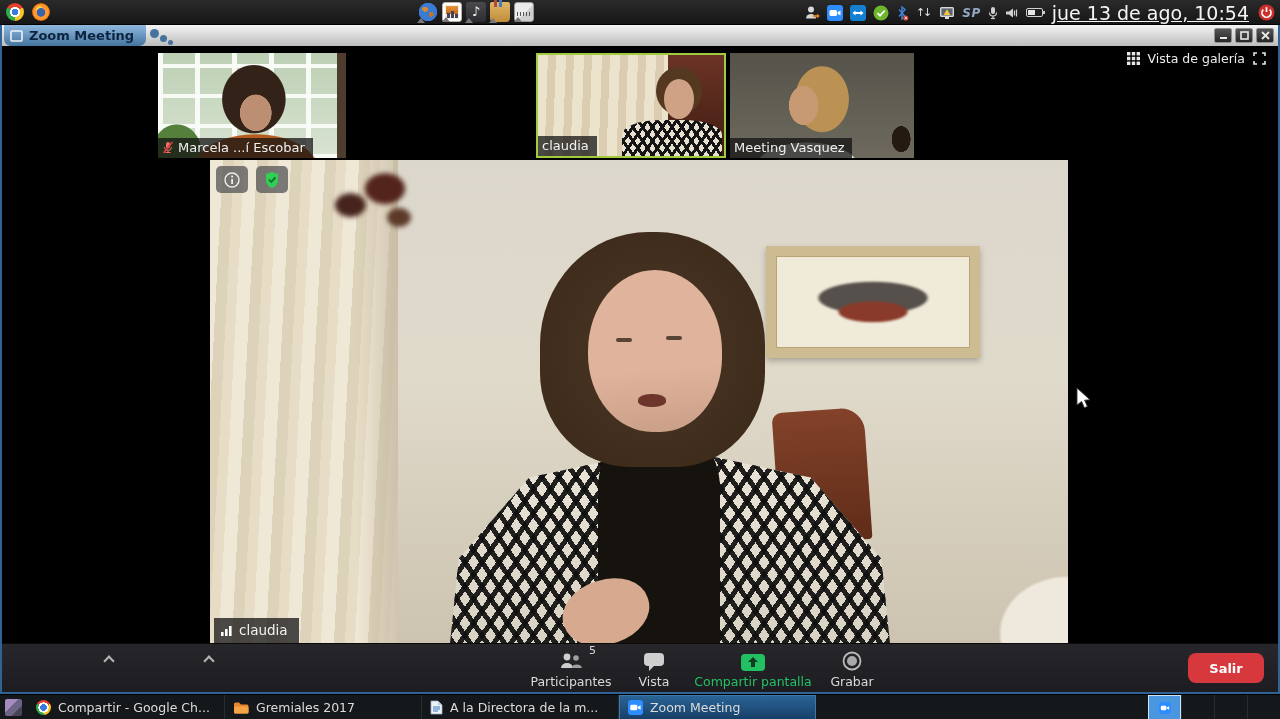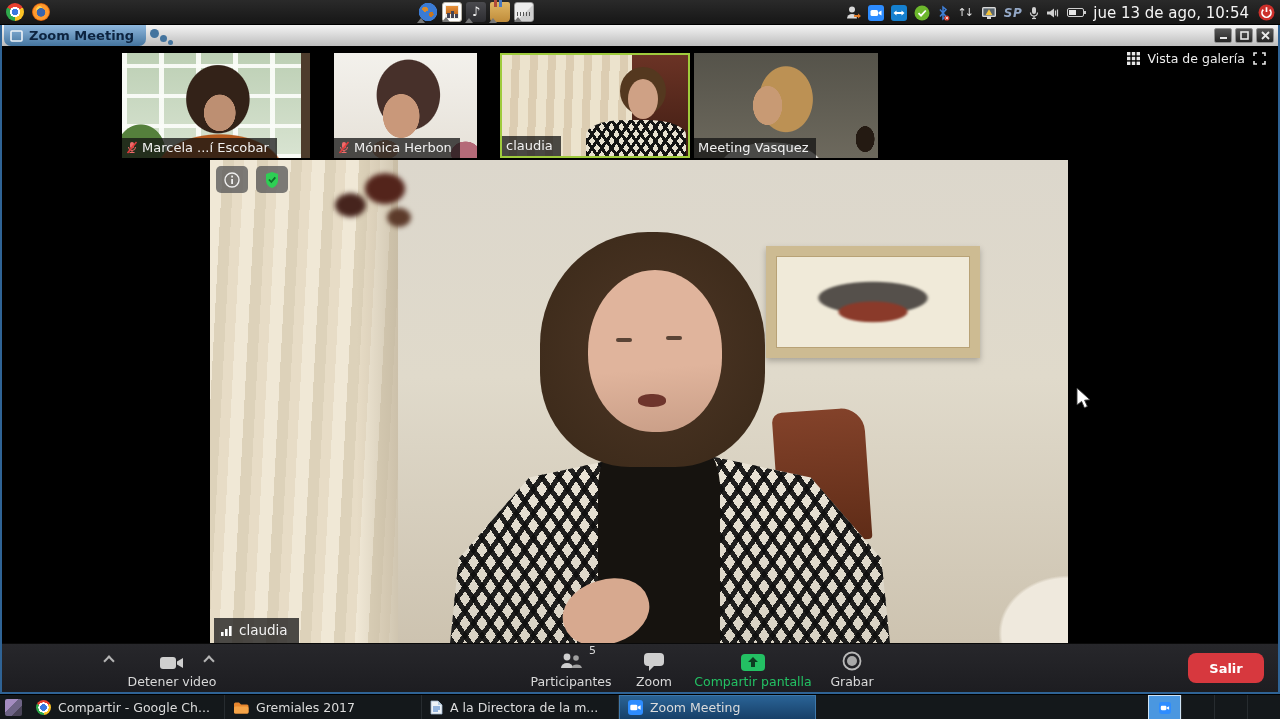--- a/index.html
+++ b/index.html
@@ -37,21 +37,21 @@
   .l-bag { background:linear-gradient(#e0b765,#c08c3a); border-radius:2px 2px 4px 4px; }
   .l-bag i { position:absolute; top:-2px; left:4px; width:3px; height:7px; background:#b04a3a; }
   .l-bag b { position:absolute; top:-3px; left:9px; width:3px; height:8px; background:#4a7ac0; }
   .l-design { background:linear-gradient(135deg,#ececec 55%, #cfcfcf 56%); border:1px solid #9a9a9a; }
   .l-design i { position:absolute; left:2px; top:9px; width:14px; height:4px; background:repeating-linear-gradient(90deg,#555 0 1px, rgba(0,0,0,0) 1px 3px); }
   .sp-label { color:#93a7c5; font-weight:bold; font-size:12px; letter-spacing:.5px;font-style:italic; }
   .net-arrows { color:#e2e2e2; font-size:11px; letter-spacing:-2px; padding-right:2px; }
   .battery { position:relative; width:17px; height:9px; border:1px solid #cfcfcf; border-radius:2px; }
   .battery i { position:absolute; left:1px; top:1px; bottom:1px; width:45%; background:#e6e6e6; }
   .battery::after { content:""; position:absolute; right:-3px; top:2px; width:2px; height:3px; background:#cfcfcf; }
-  .clock { color:#f4f4f4; font-size:15px; padding:0 2px; }
+  .clock { color:#f4f4f4; font-size:19px; padding:0 2px;text-decoration:underline; }
 
   
   .window { position:absolute; left:0; top:25px; width:1280px; height:669px;
     border-left:2px solid #2f6395; border-right:2px solid #2f6395; border-bottom:2px solid #2f6395; }
   .titlebar { position:relative; height:21px; background:linear-gradient(#f4f4f4,#bdbdbd); }
   .title-tab { position:absolute; left:2px; top:0; height:21px; padding:0 12px 0 6px;
     background:linear-gradient(#8fb8de,#44749e); border-radius:0 0 7px 7px;
     display:flex; align-items:center; gap:6px; }
   .title-tab span { font-size:13px; font-weight:bold; color:#0d2440; }
   .tab-dots i { position:absolute; background:#44749e; border-radius:50%; }
@@ -62,21 +62,21 @@
   .winbtn { width:18px; height:15px; background:linear-gradient(#555,#262626); border:1px solid #909090;
     border-radius:2px; display:flex; align-items:center; justify-content:center; }
 
   .content { position:relative; width:1276px; height:646px; background:#000; overflow:hidden; }
 
   
   .vista { position:absolute; right:12px; top:5px; display:flex; align-items:center; gap:8px;
     color:#ececec; font-size:12.5px; cursor:default; }
 
   
-  .tile { position:absolute; top:7px; height:105px; overflow:hidden; background:#222; }
+  .tile { position:absolute; top:7px; height:105px; overflow:hidden; background:#222;margin-left:36px; }
   .tile.selected { border:2px solid #9fcb3c; }
   .nametag { position:absolute; left:0; bottom:0; display:flex; align-items:center; gap:4px;
     background:rgba(18,18,18,.74); color:#f0f0f0; font-size:13px; padding:2px 8px 3px 4px; z-index:5; }
   .t1 { background:
     radial-gradient(26px 30px at 52% 57%, #bd8f72 60%, rgba(0,0,0,0) 62%),
     radial-gradient(52px 56px at 51% 44%, #332218 60%, rgba(0,0,0,0) 62%),
     linear-gradient(270deg, #4e3c2c 0 9px, rgba(0,0,0,0) 9px),
     radial-gradient(95px 55px at 52% 112%, #b65c1f 65%, rgba(0,0,0,0) 67%),
     radial-gradient(42px 48px at 10% 95%, #55803c 58%, rgba(0,0,0,0) 60%),
     repeating-linear-gradient(90deg, rgba(250,252,248,.95) 0 5px, rgba(0,0,0,0) 5px 37px),
@@ -327,32 +327,20 @@
           <svg width="12" height="13">
               <rect x="4" y="1" width="4" height="6.5" rx="2" fill="#ef6a6a"></rect>
               <path d="M2.5 6 a3.5 3.5 0 0 0 7 0" stroke="#ef6a6a" fill="none"></path>
               <line x1="6" y1="9.5" x2="6" y2="11" stroke="#ef6a6a"></line>
               <line x1="3.5" y1="11.5" x2="8.5" y2="11.5" stroke="#ef6a6a"></line>
               <line x1="1.5" y1="12" x2="10.5" y2="1" stroke="#e23d3d" stroke-width="1.6"></line>
             </svg>
           <span>Marcela ...í Escobar</span>
         </div>
       </div>
-      <div class="tile t2" style="left:332px;width:143px;">
-        <div class="nametag">
-          <svg width="12" height="13">
-              <rect x="4" y="1" width="4" height="6.5" rx="2" fill="#ef6a6a"></rect>
-              <path d="M2.5 6 a3.5 3.5 0 0 0 7 0" stroke="#ef6a6a" fill="none"></path>
-              <line x1="6" y1="9.5" x2="6" y2="11" stroke="#ef6a6a"></line>
-              <line x1="3.5" y1="11.5" x2="8.5" y2="11.5" stroke="#ef6a6a"></line>
-              <line x1="1.5" y1="12" x2="10.5" y2="1" stroke="#e23d3d" stroke-width="1.6"></line>
-            </svg>
-          <span>Mónica Herbon</span>
-        </div>
-      </div>
       <div class="tile selected" style="left:498px;width:190px;">
         <div class="t3base"></div>
         <div class="t3r"></div>
         <div class="t3hair"></div>
         <div class="t3face"></div>
         <div class="t3p"></div>
         <div class="nametag">
           <span>claudia</span>
         </div>
       </div>
@@ -395,50 +383,41 @@
               <rect x="0" y="7" width="2.6" height="4" fill="#fff"></rect>
               <rect x="4" y="4" width="2.6" height="7" fill="#fff"></rect>
               <rect x="8" y="1" width="2.6" height="10" fill="#fff"></rect>
             </svg>
           <span>claudia</span>
         </div>
       </div>
 
       <div class="ztoolbar">
         <span class="caret" style="left:103px;"></span>
-        <div class="zgroup" style="left:110px;width:120px;">
-          <span class="ic">
-              <svg width="26" height="18">
-                <rect x="1" y="3" width="16" height="12" rx="3" fill="#cfcfcf"></rect>
-                <path d="M18 7.5 L24 4 V14 L18 10.5 Z" fill="#cfcfcf"></path>
-              </svg>
-            </span>
-          <span>Detener video</span>
-        </div>
         <span class="caret" style="left:203px;"></span>
         <div class="zgroup" style="left:514px;width:110px;">
           <span class="ic">
             <svg width="26" height="20">
                 <circle cx="9" cy="5" r="3.4" fill="#cfcfcf"></circle>
                 <path d="M3 16 a6 5 0 0 1 12 0 Z" fill="#cfcfcf"></path>
                 <circle cx="18" cy="6" r="2.8" fill="#9f9f9f"></circle>
                 <path d="M13.5 16 a5.4 4.5 0 0 1 10.5 0 Z" fill="#9f9f9f"></path>
               </svg>
             <span class="pcount">5</span>
           </span>
           <span>Participantes</span>
         </div>
         <div class="zgroup" style="left:627px;width:50px;">
           <span class="ic">
               <svg width="24" height="21">
                 <rect x="2" y="2" width="20" height="13" rx="4" fill="#cfcfcf"></rect>
                 <path d="M7 14 L7 20 L13 14 Z" fill="#cfcfcf"></path>
               </svg>
             </span>
-          <span>Zoom</span>
+          <span>Vista</span>
         </div>
         <div class="zgroup" style="left:686px;width:130px;">
           <span class="ic">
               <svg width="26" height="19">
                 <rect x="1" y="1" width="24" height="17" rx="4" fill="#23c063"></rect>
                 <path d="M13 4 L18 9 H15 V14 H11 V9 H8 Z" fill="#0e3d22"></path>
               </svg>
             </span>
           <span class="share-label">Compartir pantalla</span>
         </div>

